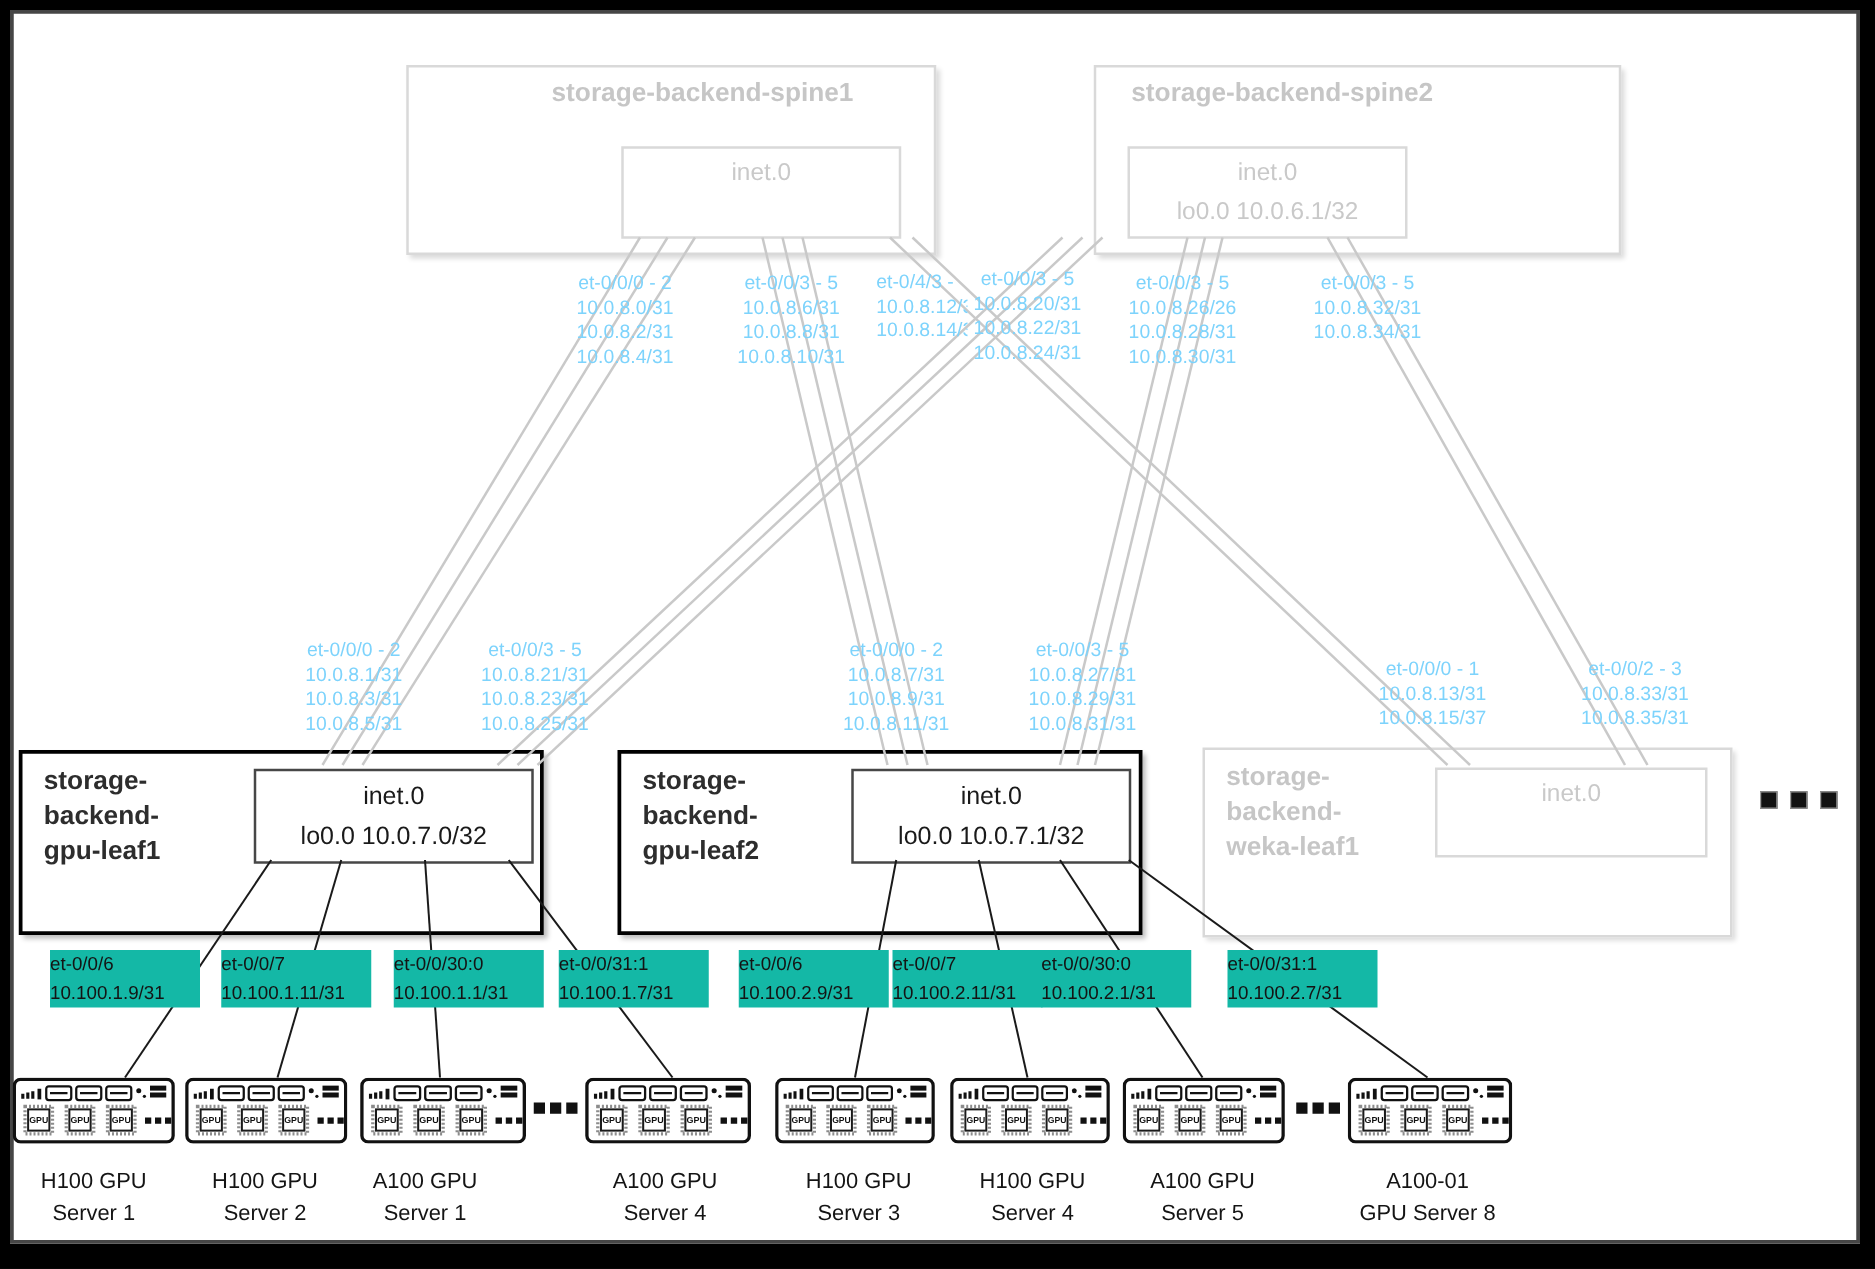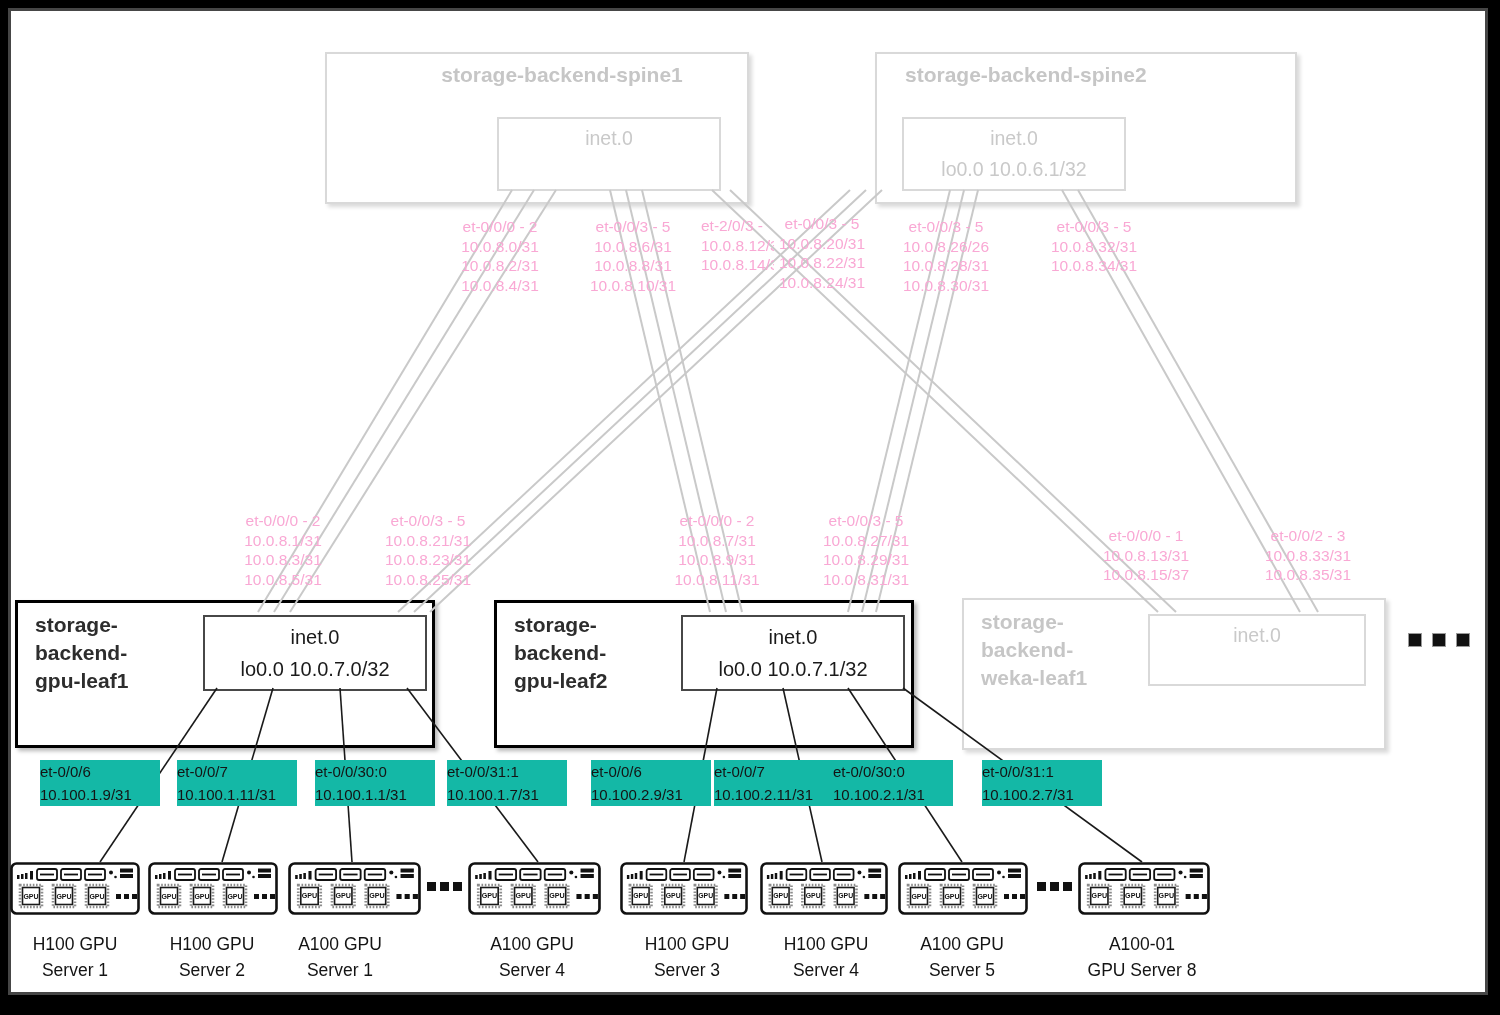--- a/index.html
+++ b/index.html
@@ -15,21 +15,21 @@
   .solid{border:3px solid #000;box-shadow:3px 3px 4px rgba(0,0,0,.28);}
   .spine-title{font-size:21px;font-weight:bold;color:#c6c6c6;padding-top:9px;white-space:nowrap;}
   .t-center{text-align:center;padding-left:50px;}
   .t-left{text-align:left;padding-left:28px;}
   .inner{position:absolute;box-sizing:border-box;text-align:center;background:#fff;}
   .inner.ghosty{border:2px solid #d9d9d9;color:#c9c9c9;font-size:19.5px;line-height:31px;padding-top:4px;}
   .inner.solidy{border:2px solid #474747;color:#1a1a1a;font-size:20px;line-height:32px;padding-top:4px;}
   .leaf-title{position:absolute;left:17px;top:8px;font-size:21px;font-weight:bold;
               color:#2d2d2d;line-height:28px;white-space:nowrap;}
   .leaf-title.ghost-t{color:#c6c6c6;}
-  .glabel{position:absolute;z-index:6;color:#f9a8d4;font-size:15.5px;line-height:19.5px;
+  .glabel{position:absolute;z-index:6;color:#7dd3fc;font-size:15.5px;line-height:19.5px;
           text-align:center;white-space:nowrap;}
   .glabel.clip{overflow:hidden;text-align:left;width:73px;height:79px;}
   .plabel{position:absolute;z-index:6;color:#141414;font-size:15px;line-height:23px;
           text-align:left;background:#14b8a6;white-space:nowrap;}
   .sname{position:absolute;z-index:6;color:#141414;font-size:17.5px;line-height:26px;text-align:center;}
   .server{position:absolute;top:862px;height:53px;z-index:4;}
   .dots{position:absolute;z-index:6;display:flex;}
   .dots .sq{background:#111;}
   .dots.small .sq{width:9px;height:9px;margin-right:4px;}
   .dots.big .sq{width:14px;height:14px;margin-right:10px;border:1px solid #9a9a9a;box-sizing:border-box;}
@@ -177,21 +177,21 @@
     <div>10.0.8.2/31</div>
     <div>10.0.8.4/31</div>
   </div>
   <div class="glabel" style="left:583px;top:217px;width:100px;">
     <div>et-0/0/3 - 5</div>
     <div>10.0.8.6/31</div>
     <div>10.0.8.8/31</div>
     <div>10.0.8.10/31</div>
   </div>
   <div class="glabel clip" style="left:701px;top:216px;">
-    <div>et-2/0/3 -</div>
+    <div>et-0/4/3 -</div>
     <div>10.0.8.12/3</div>
     <div>10.0.8.14/3</div>
   </div>
   <div class="glabel" style="left:772px;top:214px;width:100px;">
     <div>et-0/0/3 - 5</div>
     <div>10.0.8.20/31</div>
     <div>10.0.8.22/31</div>
     <div>10.0.8.24/31</div>
   </div>
   <div class="glabel" style="left:896px;top:217px;width:100px;">

